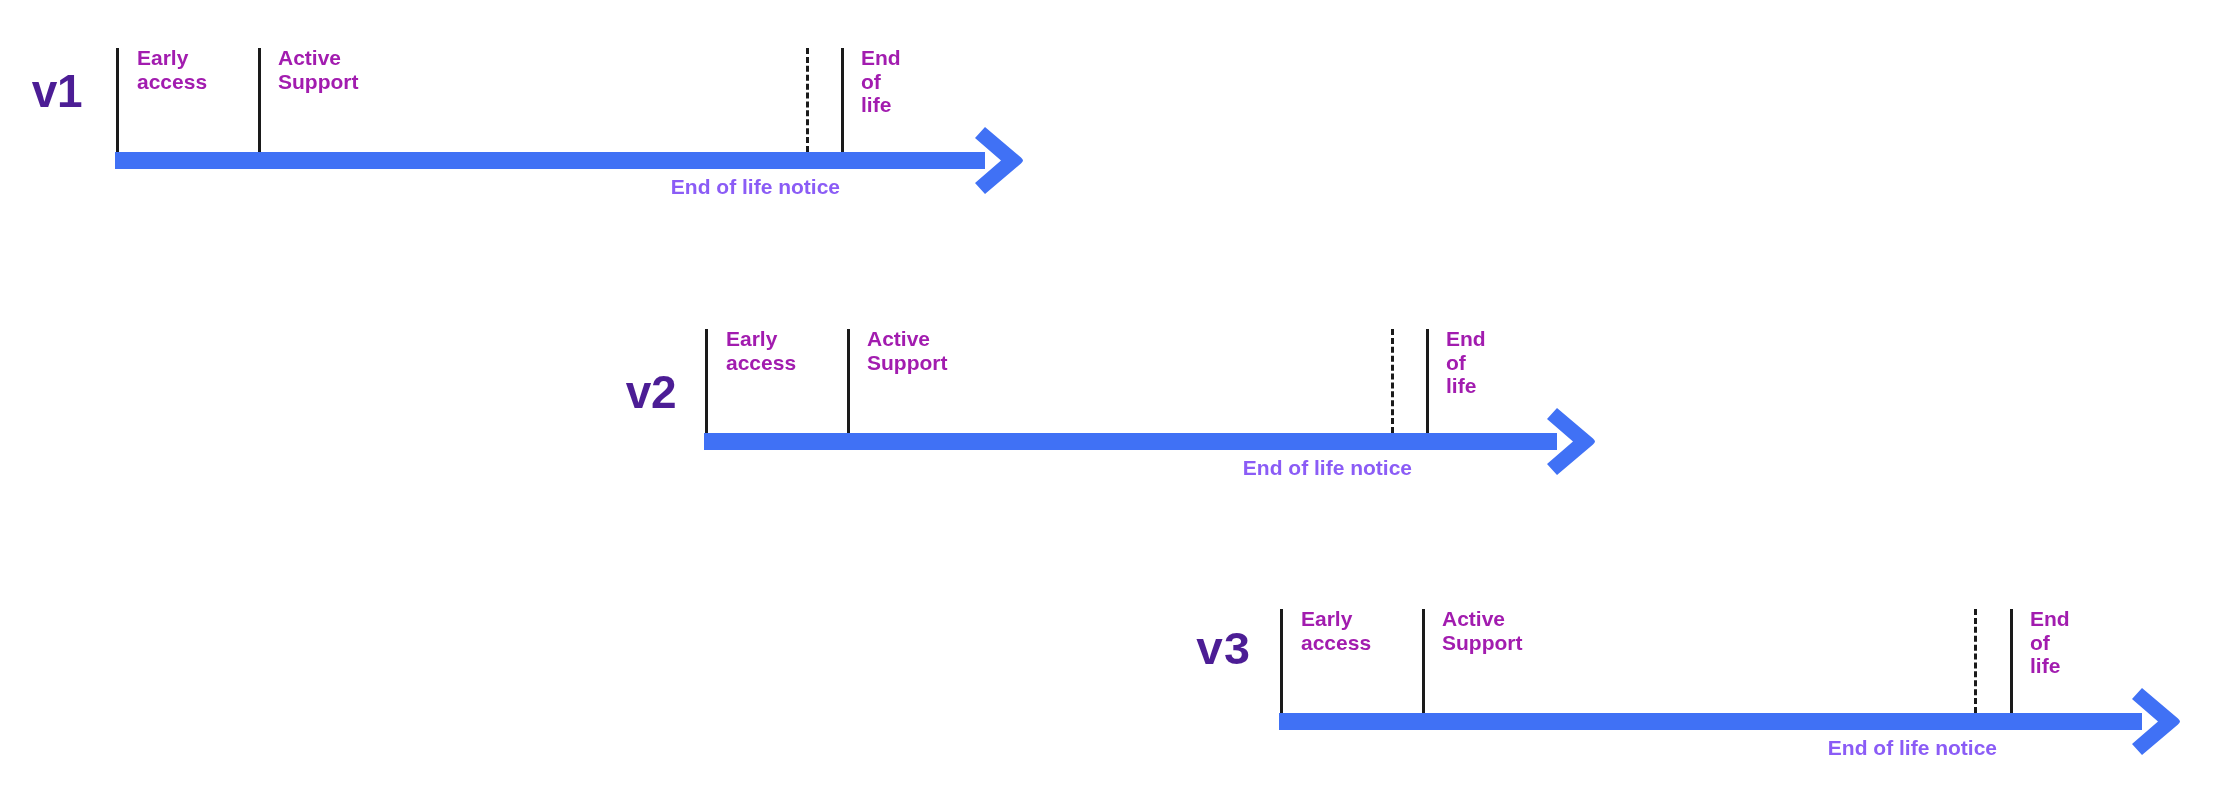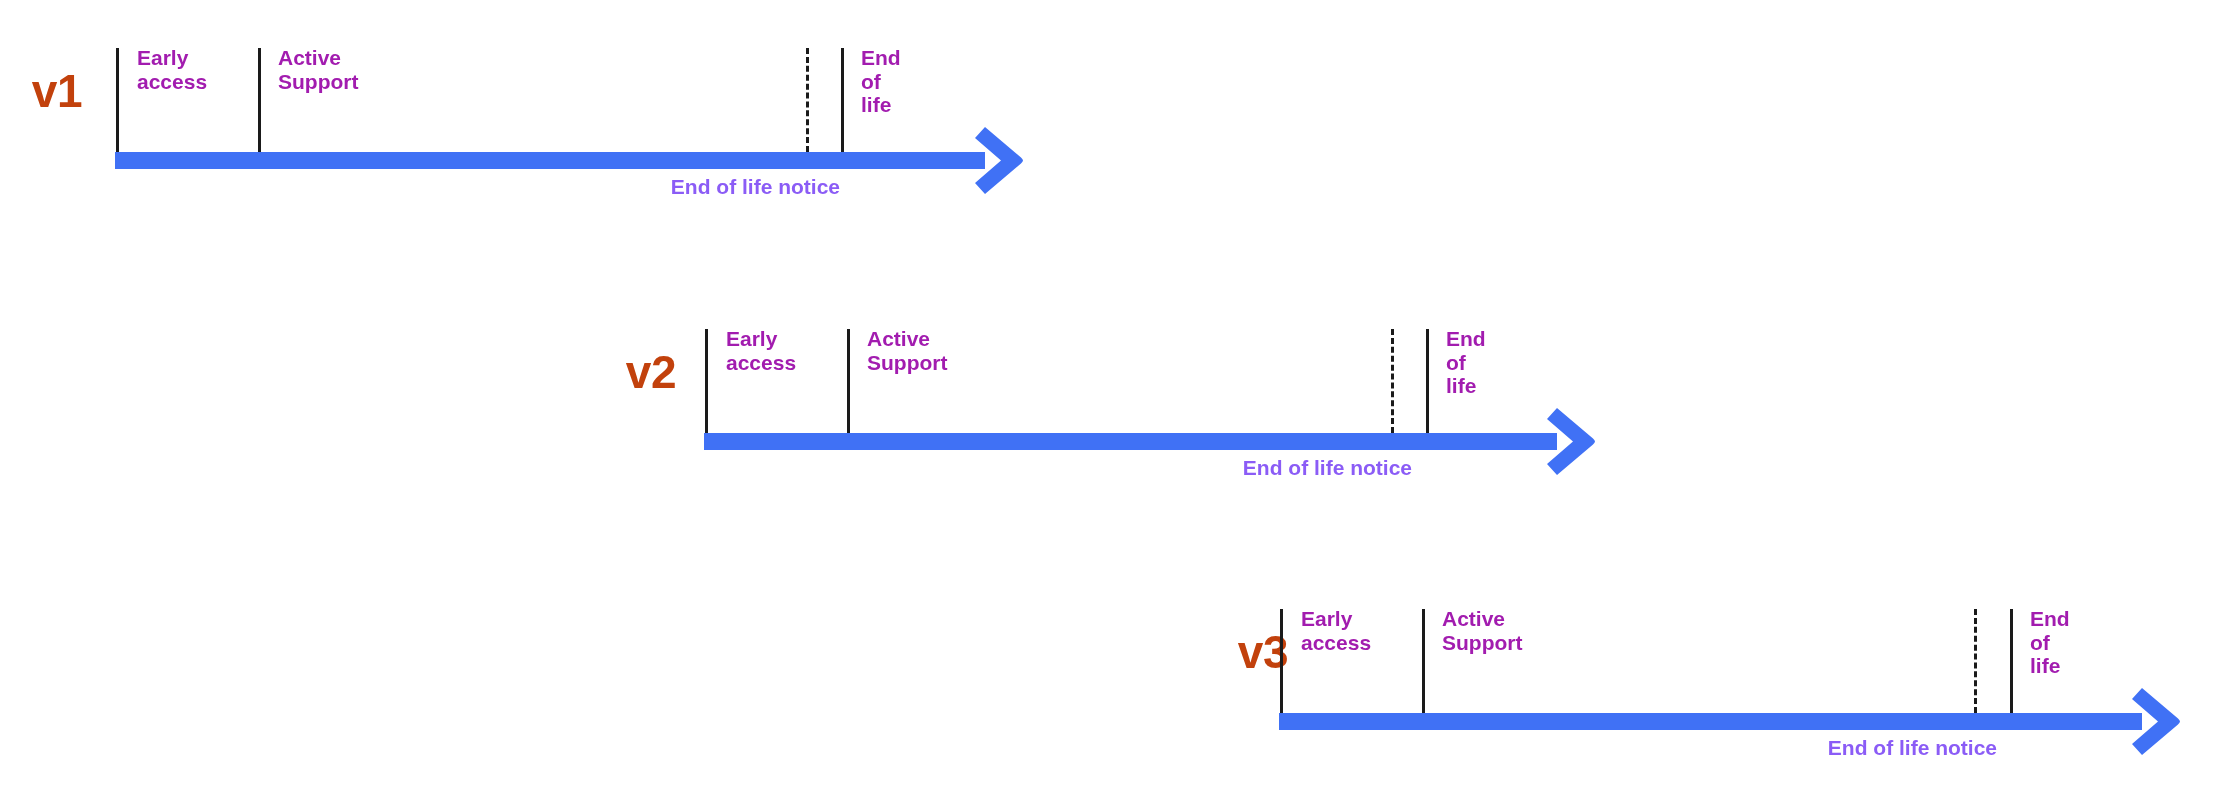--- a/index.html
+++ b/index.html
@@ -20,21 +20,21 @@
     position: absolute;
     left: 0;
     top: 0;
   }
 
   
   .version-label {
     position: absolute;
     font-size: 46px;
     font-weight: 700;
-    color: #c2410c;
+    color: #4c1d95;
     letter-spacing: -0.5px;
     line-height: 1;
     white-space: nowrap;
     text-align: right;
   }
 
   
   .tick {
     position: absolute;
     width: 3px;
@@ -106,21 +106,21 @@
 
   <svg class="arrow-head" style="left:975px; top:127px;" width="48" height="67" viewBox="0 0 48 67">
     <path d="M10 0 L46 30.5 Q48 32.5 48 33.5 Q48 34.5 46 36.5 L10 67 L0 56 L26 33.5 L0 11 Z" fill="#4071f5"></path>
   </svg>
 
   <div class="notice-label" style="left:540px; top:175px; width:300px;">End of life notice</div>
 </div>
 
 <div class="timeline-row">
 
-  <div class="version-label" style="left:604px; top:349px; width:72px;">v2</div>
+  <div class="version-label" style="left:604px; top:369px; width:72px;">v2</div>
 
   <div class="tick" style="left:705px; top:329px; height:104px;"></div>
 
   <div class="phase-label" style="left:726px; top:327px; width:110px;">Early
 access</div>
 
   <div class="tick" style="left:847px; top:329px; height:104px;"></div>
 
   <div class="phase-label" style="left:867px; top:327px;">Active Support</div>
 
@@ -134,21 +134,21 @@
 
   <svg class="arrow-head" style="left:1547px; top:408px;" width="48" height="67" viewBox="0 0 48 67">
     <path d="M10 0 L46 30.5 Q48 32.5 48 33.5 Q48 34.5 46 36.5 L10 67 L0 56 L26 33.5 L0 11 Z" fill="#4071f5"></path>
   </svg>
 
   <div class="notice-label" style="left:1112px; top:456px; width:300px;">End of life notice</div>
 </div>
 
 <div class="timeline-row">
 
-  <div class="version-label" style="left:1216px; top:629px; width:72px;">v3</div>
+  <div class="version-label" style="left:1178px; top:629px; width:72px;font-family:Liberation Mono, monospace;">v3</div>
 
   <div class="tick" style="left:1280px; top:609px; height:104px;"></div>
 
   <div class="phase-label" style="left:1301px; top:607px; width:110px;">Early
 access</div>
 
   <div class="tick" style="left:1422px; top:609px; height:104px;"></div>
 
   <div class="phase-label" style="left:1442px; top:607px;">Active Support</div>
 

